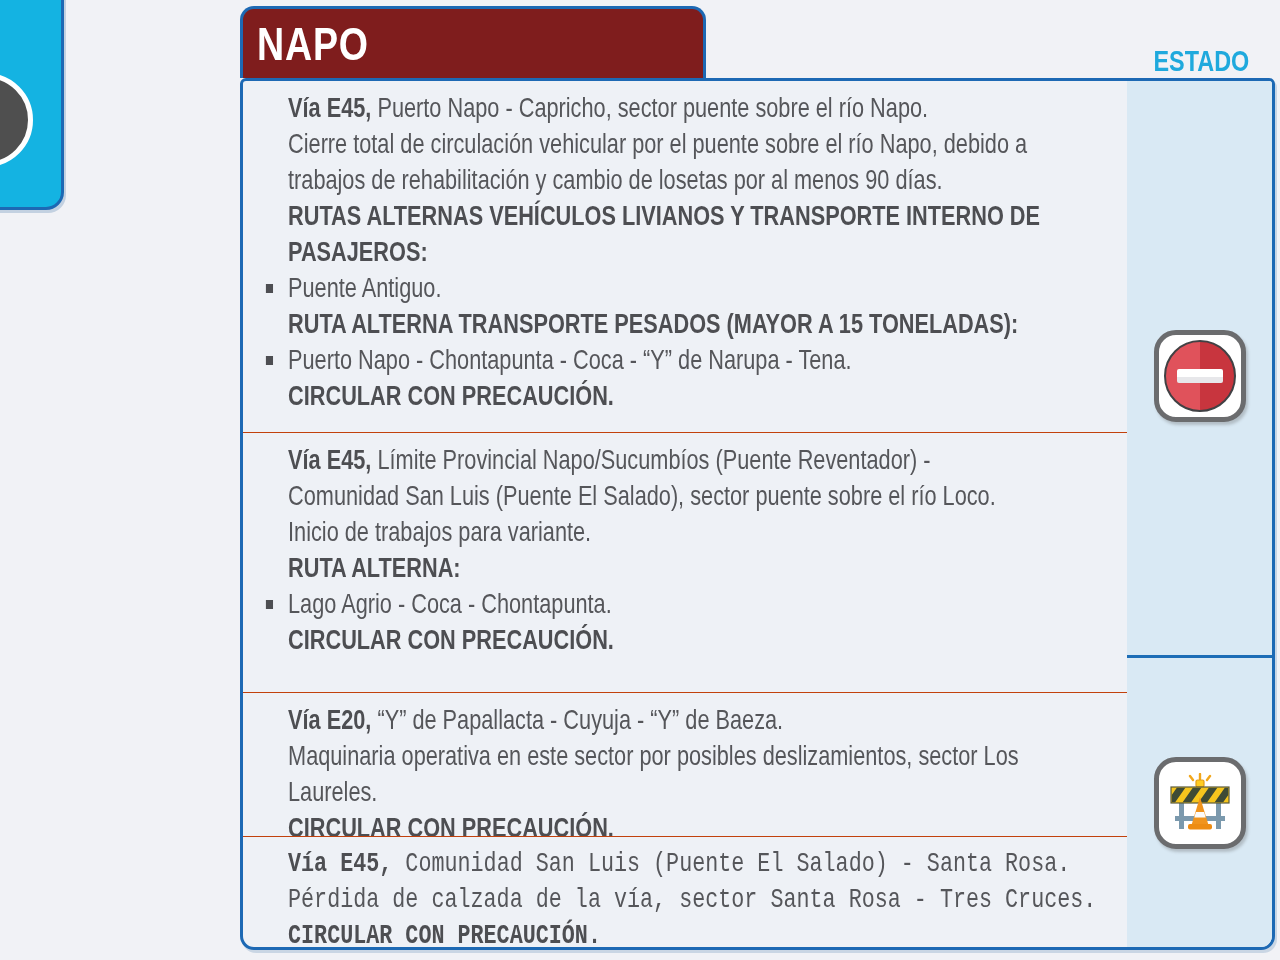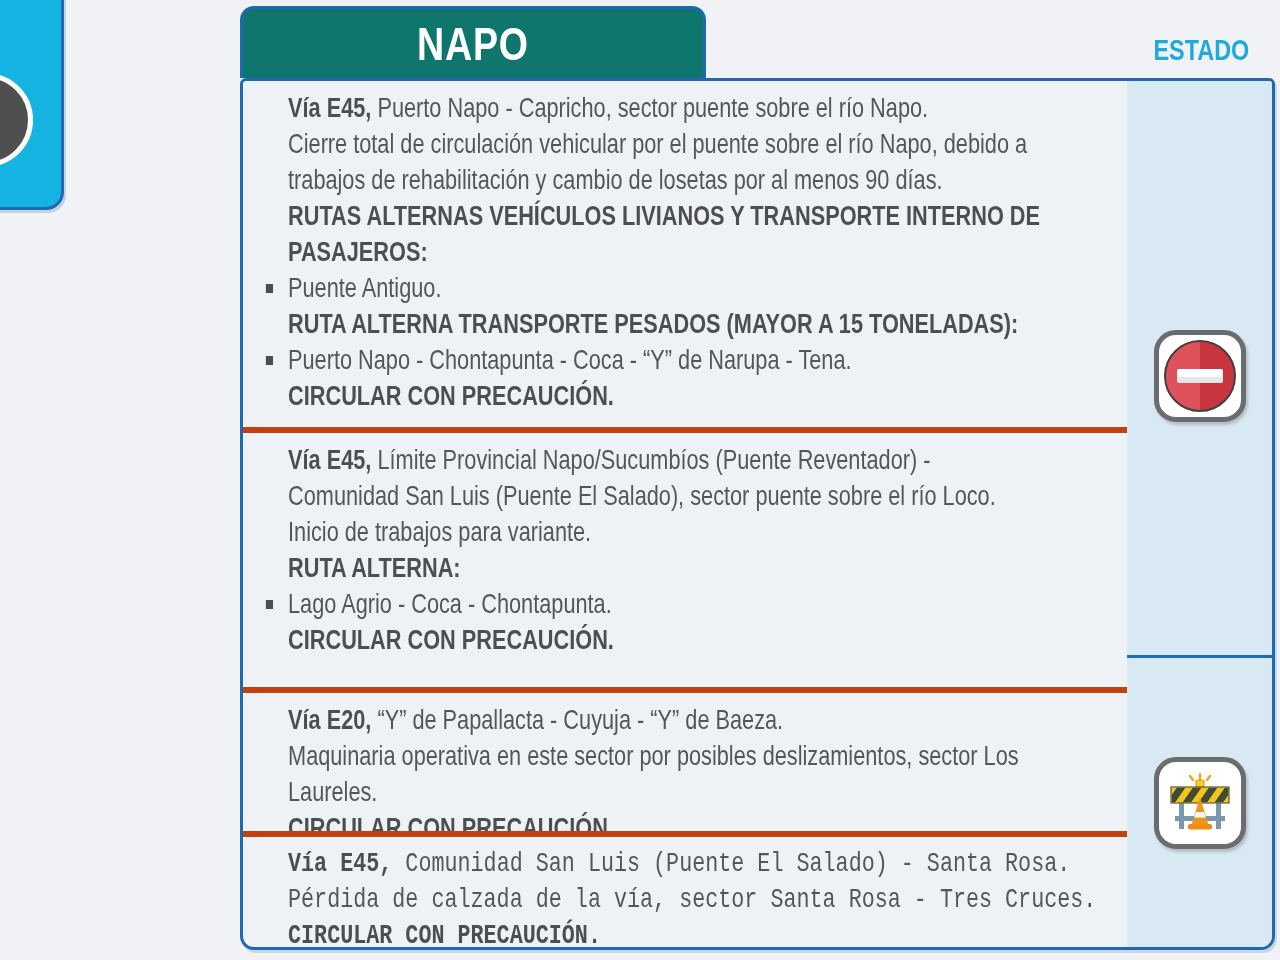--- a/index.html
+++ b/index.html
@@ -22,51 +22,51 @@
   }
   .logo-circle{
     position:absolute;left:-44px;top:88px;width:84px;height:84px;
     border-radius:50%;background:#4f4f4f;border:5px solid #ffffff;
   }
 
   
   .tab{
     position:absolute;left:240px;top:6px;width:466px;height:72px;
     box-sizing:border-box;
-    background:#0f766e;border:3px solid #1d69b4;border-bottom:none;
+    background:#7f1d1d;border:3px solid #1d69b4;border-bottom:none;
     border-radius:14px 14px 0 0;
-    display:flex;align-items:center;justify-content:center;
+    display:flex;align-items:center;
     z-index:2;
   }
   .tab-label{
     font-size:47px;font-weight:700;color:#ffffff;
     transform:scaleX(0.8);letter-spacing:1px;
   }
 
   
   .estado-header{
-    position:absolute;left:1127px;top:25px;width:148px;height:42px;
-    display:flex;align-items:flex-end;justify-content:center;
+    position:absolute;left:1127px;top:44px;width:148px;height:42px;
+    display:flex;align-items:flex-start;justify-content:center;
   }
   .estado-label{
     font-size:30px;font-weight:700;color:#1fa9dd;transform:scaleX(0.78);
   }
 
   
   .table{
     position:absolute;left:240px;top:78px;width:1035px;height:872px;
     box-sizing:border-box;
     border:3px solid #1d69b4;
     border-radius:6px 6px 14px 14px;
     background:#eef1f6;
     display:flex;overflow:hidden;
     box-shadow:2px 3px 0 rgba(30,90,150,.18);
   }
   .main-col{width:884px;display:flex;flex-direction:column;}
-  .row{box-sizing:border-box;overflow:hidden;padding-top:9px;border-bottom:6px solid #c2410c;}
+  .row{box-sizing:border-box;overflow:hidden;padding-top:9px;border-bottom:1px solid #c2410c;}
   .row:last-child{border-bottom:none;font-family:Liberation Mono, monospace;}
   .r1{height:352px}.r2{height:260px}.r3{height:144px}.r4{flex:1}
 
   .txt{transform:scaleX(0.79);transform-origin:0 0;width:127%;}
   .line{
     position:relative;height:36px;line-height:36px;font-size:27.5px;
     color:#55565a;white-space:nowrap;padding-left:57px;
   }
   .line .b{font-weight:700;color:#4d4e52;}
   .line.bullet::before{

